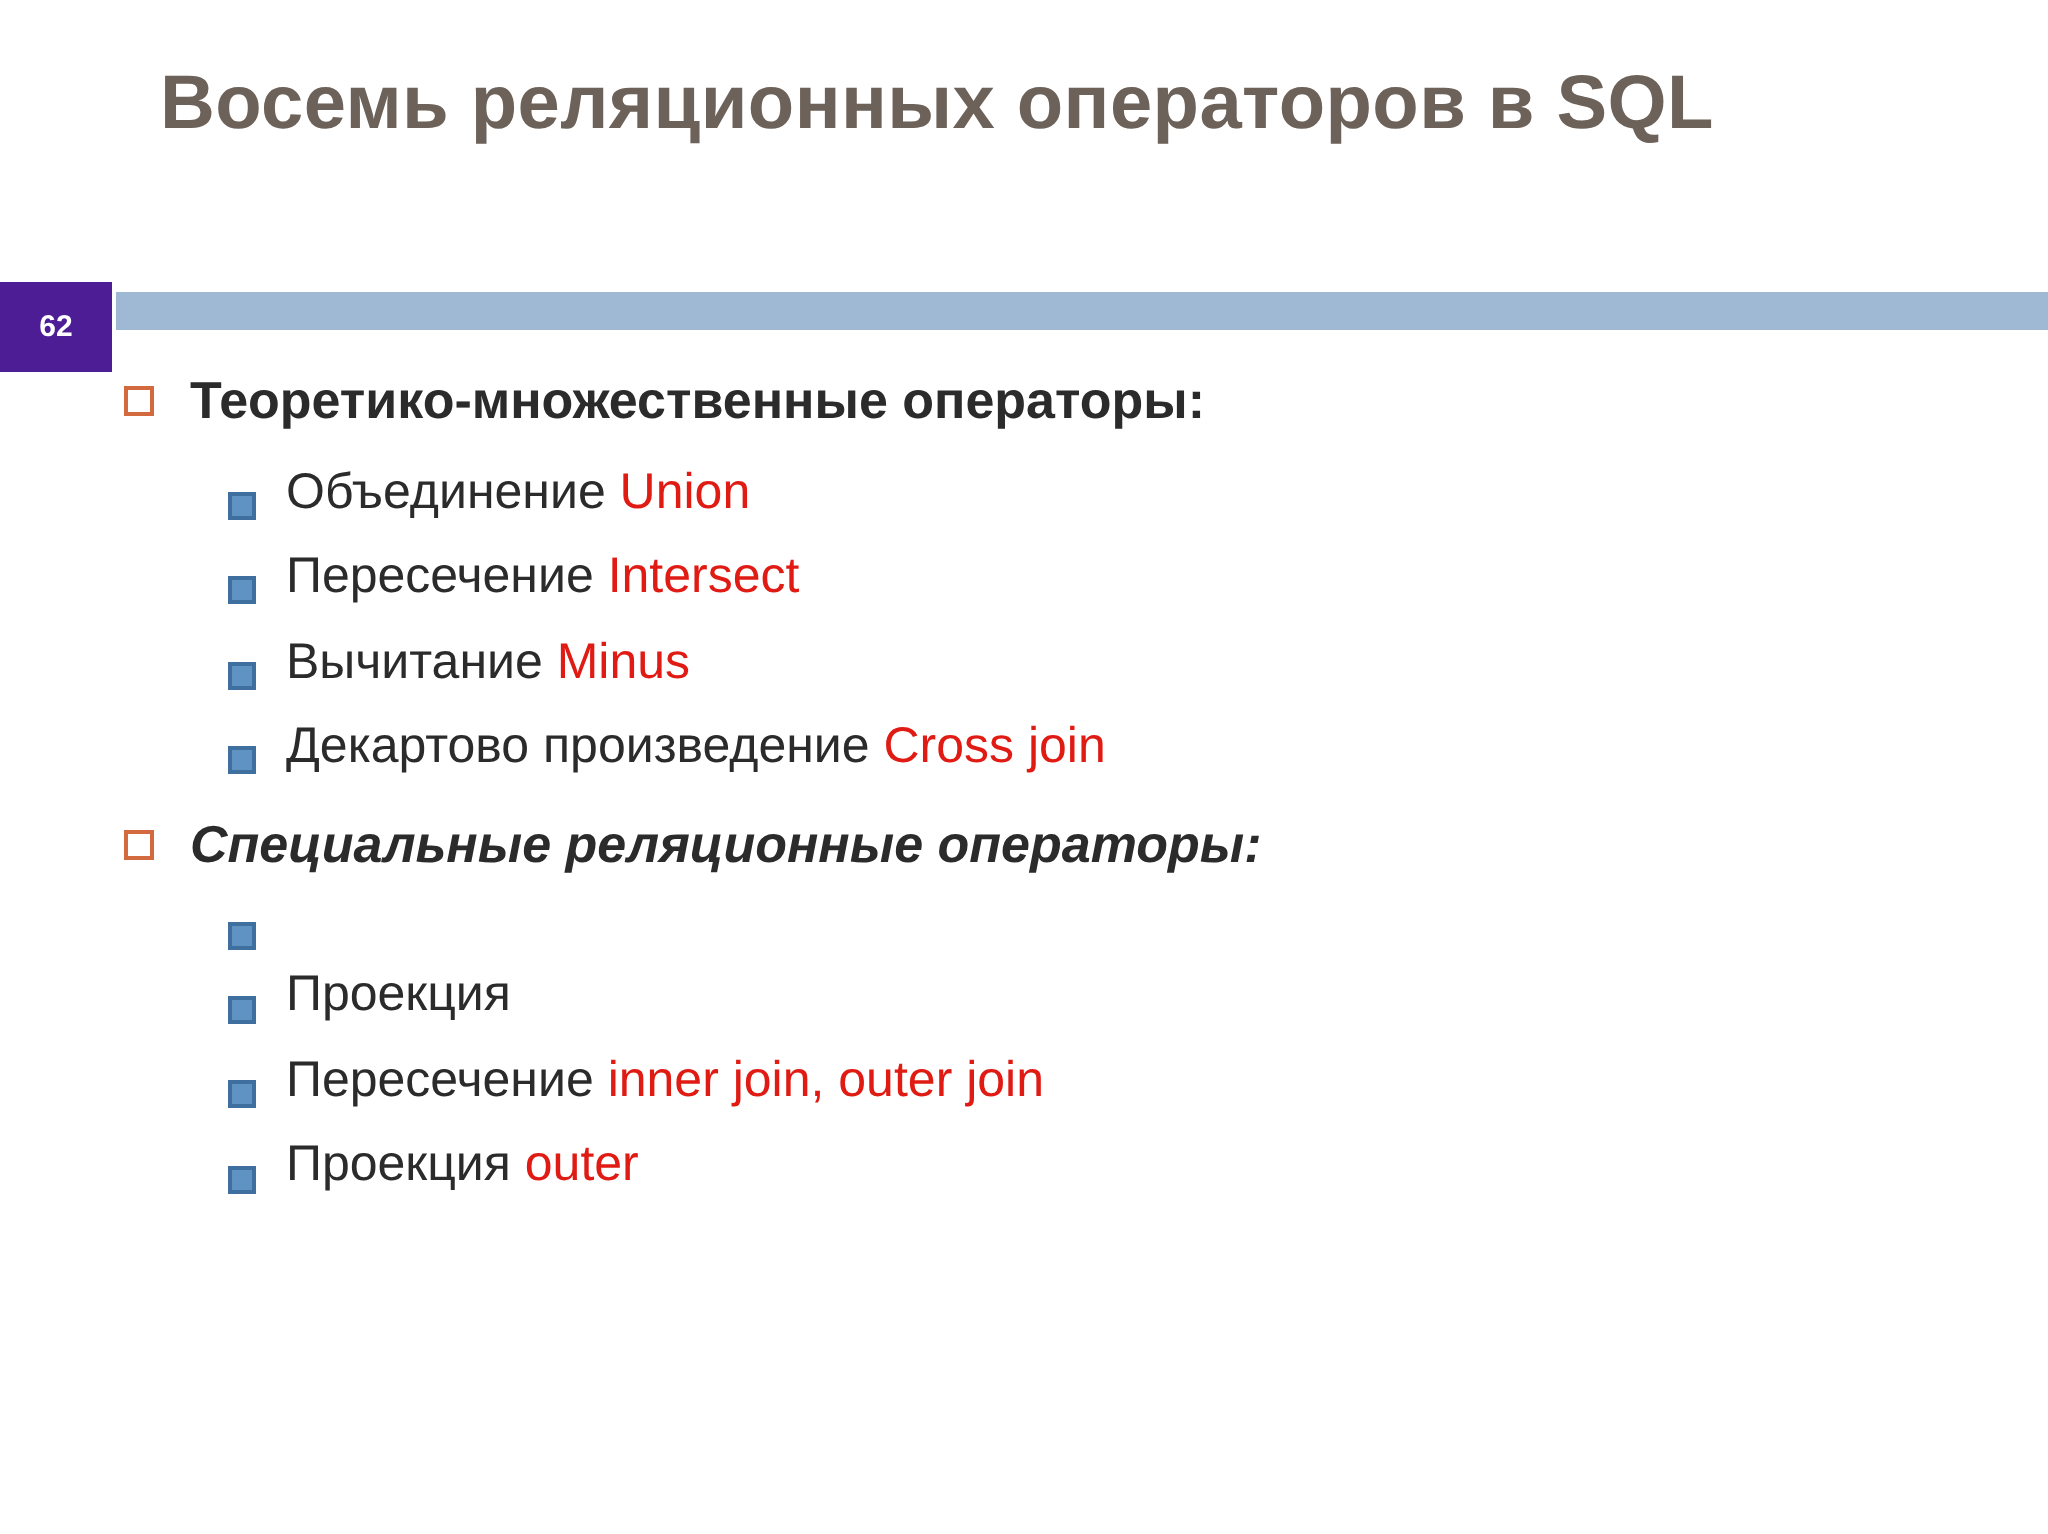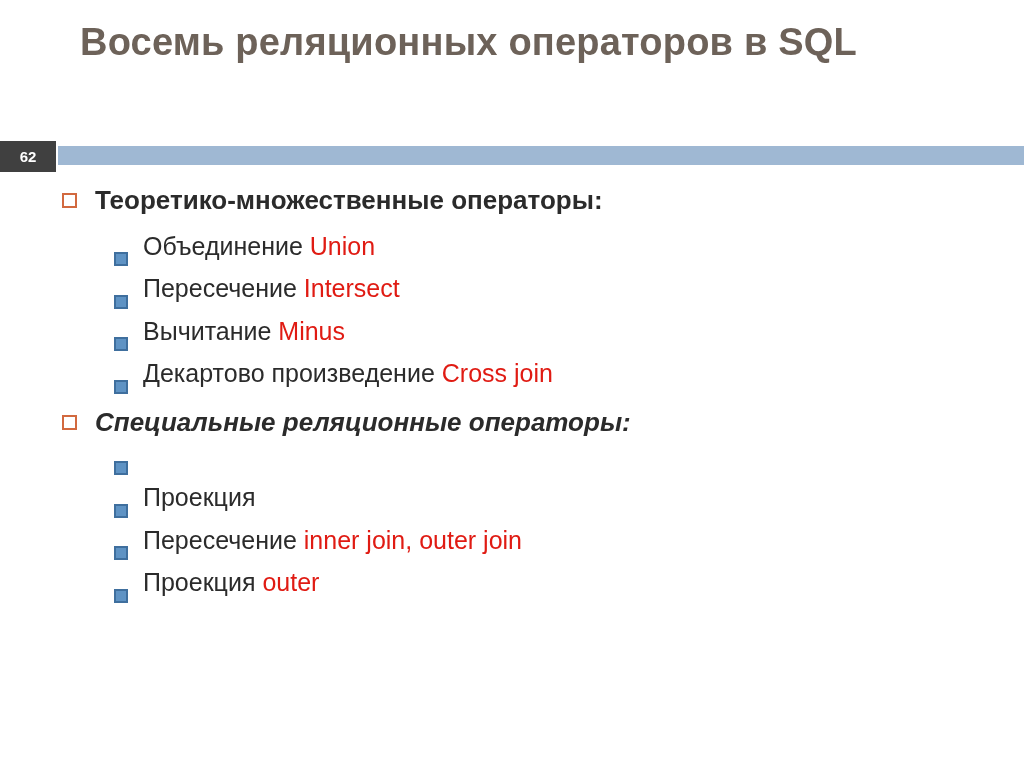--- a/index.html
+++ b/index.html
@@ -19,21 +19,21 @@
     position: relative;
     width: 1024px;
     height: 767px;
     box-sizing: border-box;
   }
 
   
   .title-block {
     position: absolute;
     left: 80px;
-    top: 18px;
+    top: 28px;
     width: 900px;
   }
   .title-text {
     font-size: 38px;
     font-weight: bold;
     color: #6d6259;
     line-height: 1.28;
     letter-spacing: 0.2px;
   }
 
@@ -44,22 +44,22 @@
     top: 146px;
     width: 966px;
     height: 19px;
     background: #9fb8d3;
   }
   .page-number-box {
     position: absolute;
     left: 0;
     top: 141px;
     width: 56px;
-    height: 31px;
-    background: #404040;
+    height: 45px;
+    background: #4c1d95;
     color: #ffffff;
     font-size: 15px;
     font-weight: bold;
     display: flex;
     align-items: center;
     justify-content: center;
   }
 
   
   .body-list {
@@ -85,21 +85,21 @@
   }
   .l1-text {
     font-size: 26px;
     font-weight: bold;
     color: #2b2b2b;
     line-height: 1.45;
   }
 
   .l2-item {
     display: flex;
-    align-items: flex-end;
+    align-items: center;
     margin-left: 52px;
     margin-bottom: 2px;
   }
   .l2-bullet {
     width: 14px;
     height: 14px;
     background: #5f93c4;
     border: 2px solid #3f6f9e;
     box-sizing: border-box;
     margin-top: 14px;

